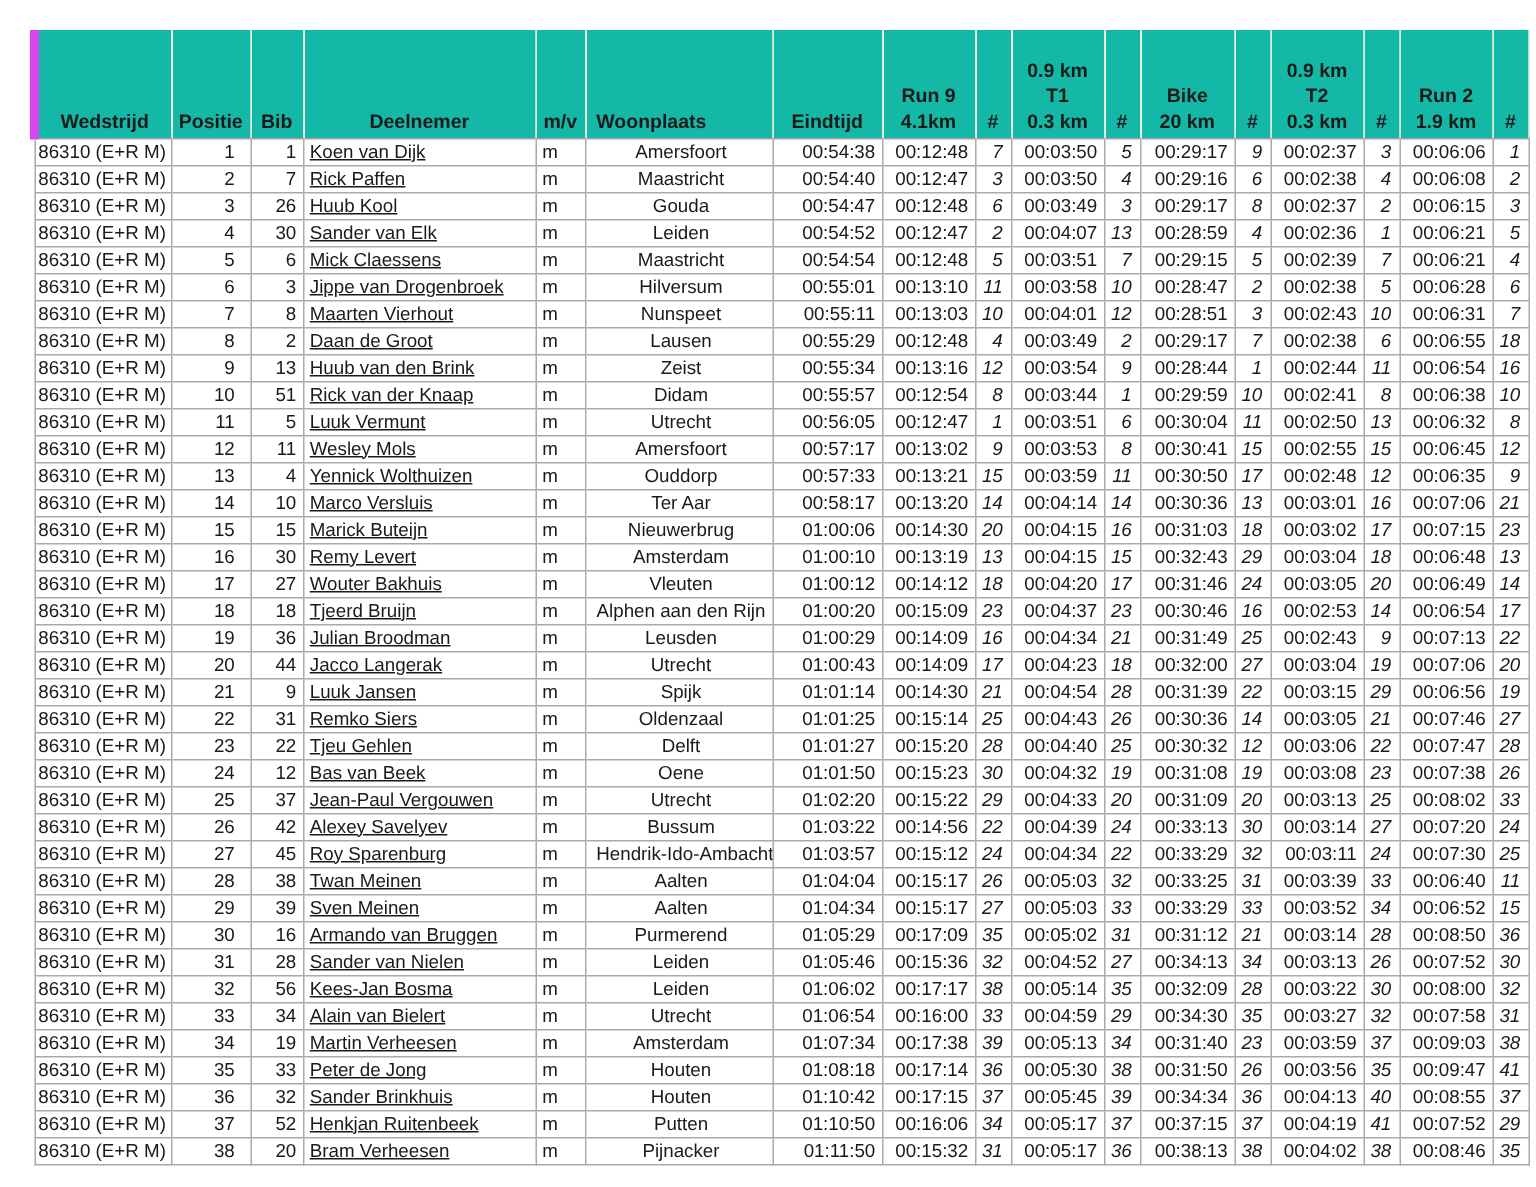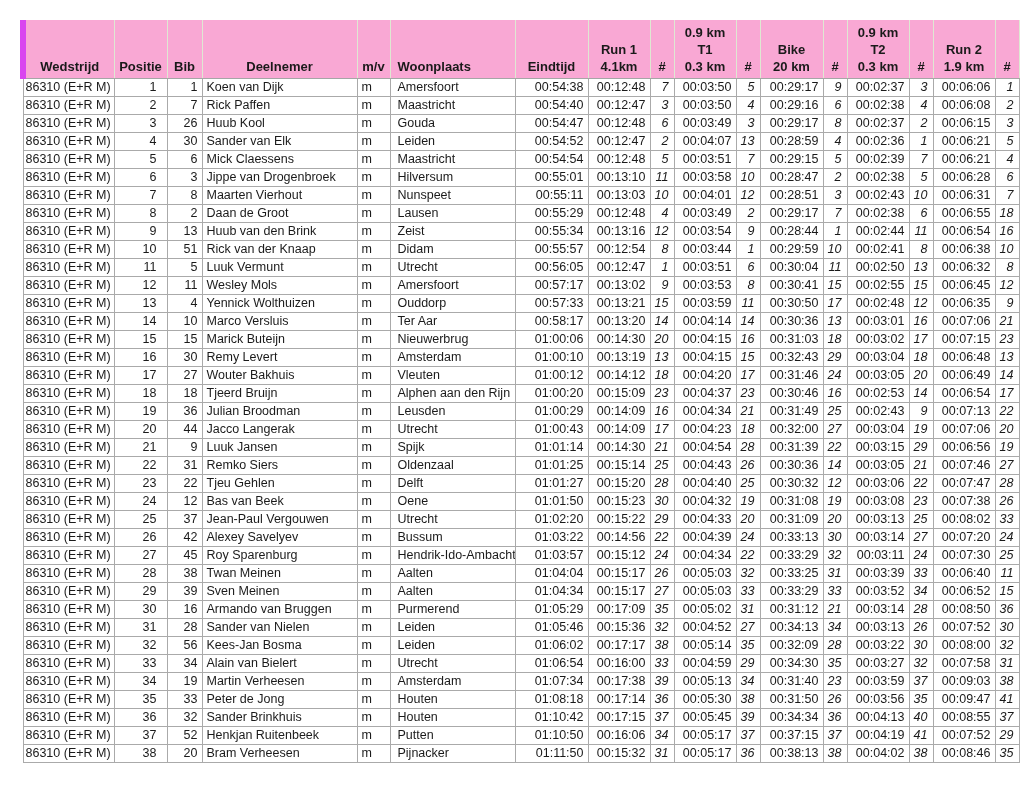--- a/index.html
+++ b/index.html
@@ -24,27 +24,27 @@
     table-layout: fixed;
     width: 990px;
   }
   th, td {
     overflow: hidden;
     white-space: nowrap;
     box-sizing: border-box;
   }
   
   thead th {
-    background: #f9a8d4;
+    background: #14b8a6;
     vertical-align: bottom;
     font-weight: bold;
     font-size: 13px;
     line-height: 17px;
     color: #1a1a1a;
-    height: 58px;
+    height: 72px;
     padding: 2px 3px 3px 3px;
     border-right: 1px solid #dfe8d2;
     border-bottom: 1px solid #a6a6a6;
     text-align: center;
   }
   thead th:first-child { border-left: 6px solid #d946ef; }
   thead th.h-left { text-align: left; padding-left: 7px; }
   thead th div { text-align: center; }
   
   tbody td {
@@ -52,23 +52,23 @@
     font-size: 12.5px;
     line-height: 17px;
     height: 18px;
     padding: 0 4px;
     color: #1a1a1a;
     background: #ffffff;
   }
   td.c-wedstrijd { text-align: left; padding: 0 2px; }
   td.c-num       { text-align: right; padding-right: 10px; }
   td.c-num-sm    { text-align: right; padding-right: 4px; }
-  td.c-name      { text-align: left; }
+  td.c-name      { text-align: left; text-decoration: underline; }
   td.c-mv        { text-align: left; }
-  td.c-city      { text-align: left; padding-left: 7px; }
+  td.c-city      { text-align: center; padding-left: 7px; }
   td.c-time      { text-align: right; padding-right: 4px; }
   td.c-rank      { text-align: right; padding-right: 5px; font-style: italic; }
 </style>
 </head>
 <body>
 
 <div class="page">
   <table class="results">
     <colgroup>
       <col style="width:91px">
@@ -92,21 +92,21 @@
     <thead>
       <tr>
         <th>Wedstrijd</th>
         <th>Positie</th>
         <th>Bib</th>
         <th>Deelnemer</th>
         <th>m/v</th>
         <th class="h-left">Woonplaats</th>
         <th>Eindtijd</th>
         <th>
-          <div>Run 1</div>
+          <div>Run 9</div>
           <div>4.1km</div>
         </th>
         <th>#</th>
         <th>
           <div>0.9 km</div>
           <div>T1</div>
           <div>0.3 km</div>
         </th>
         <th>#</th>
         <th>

